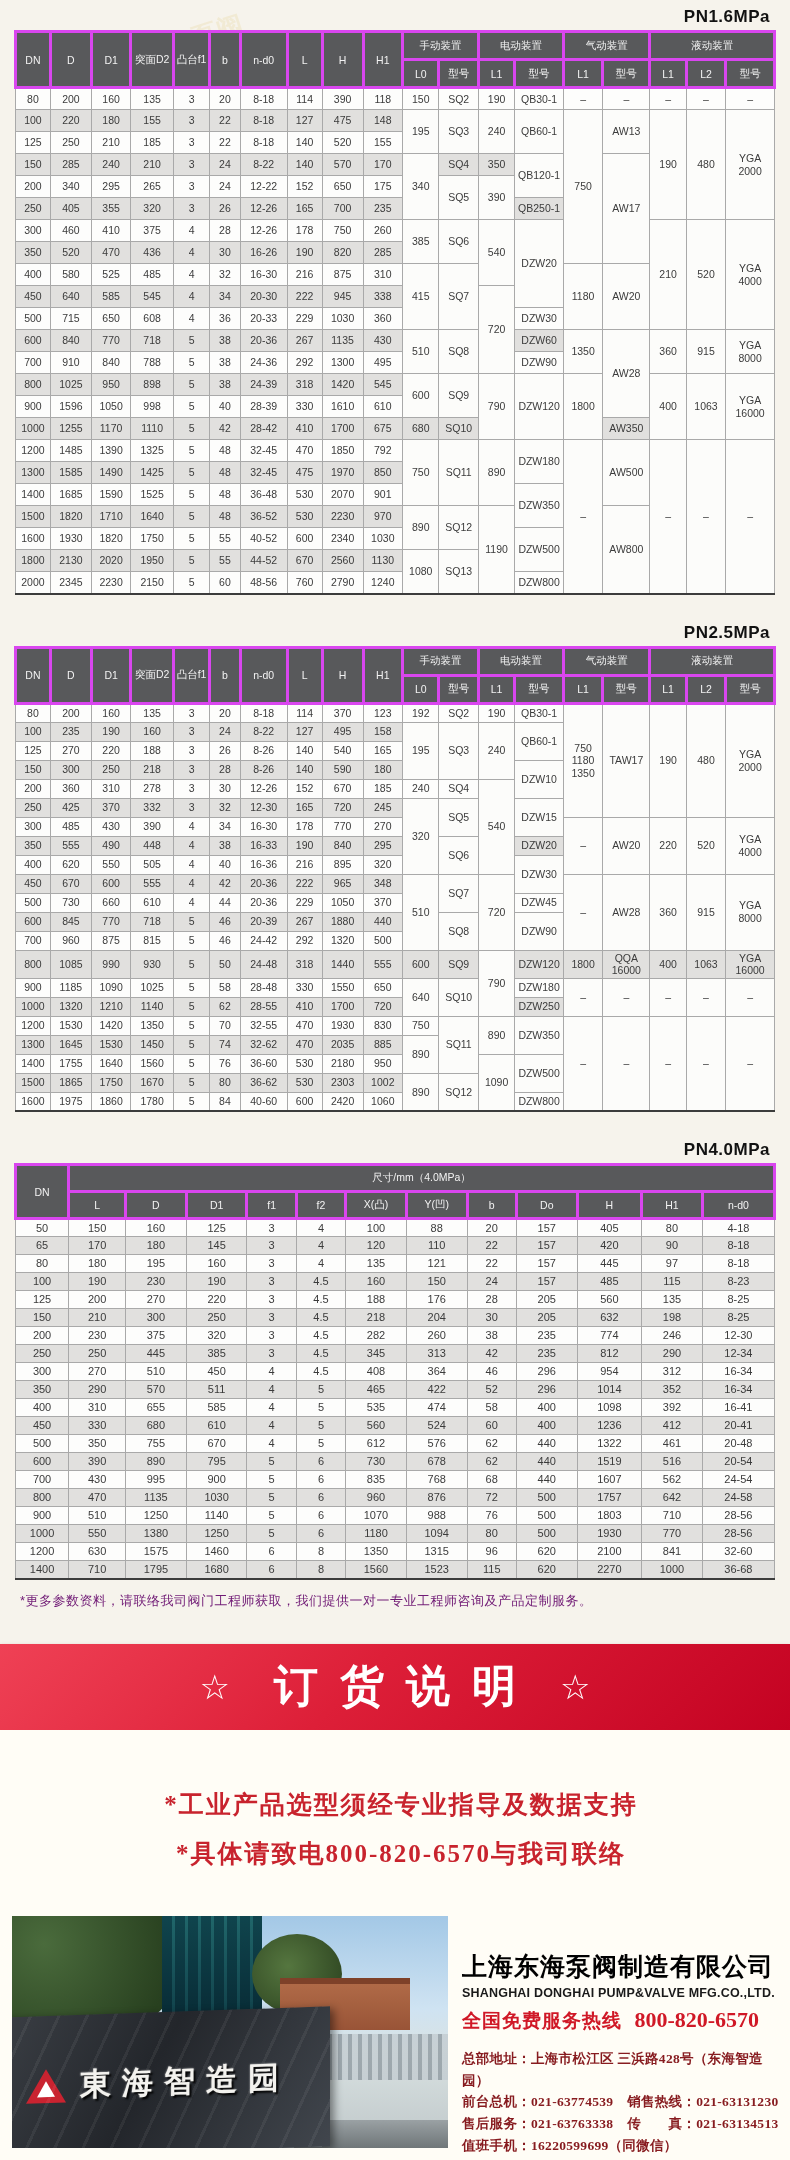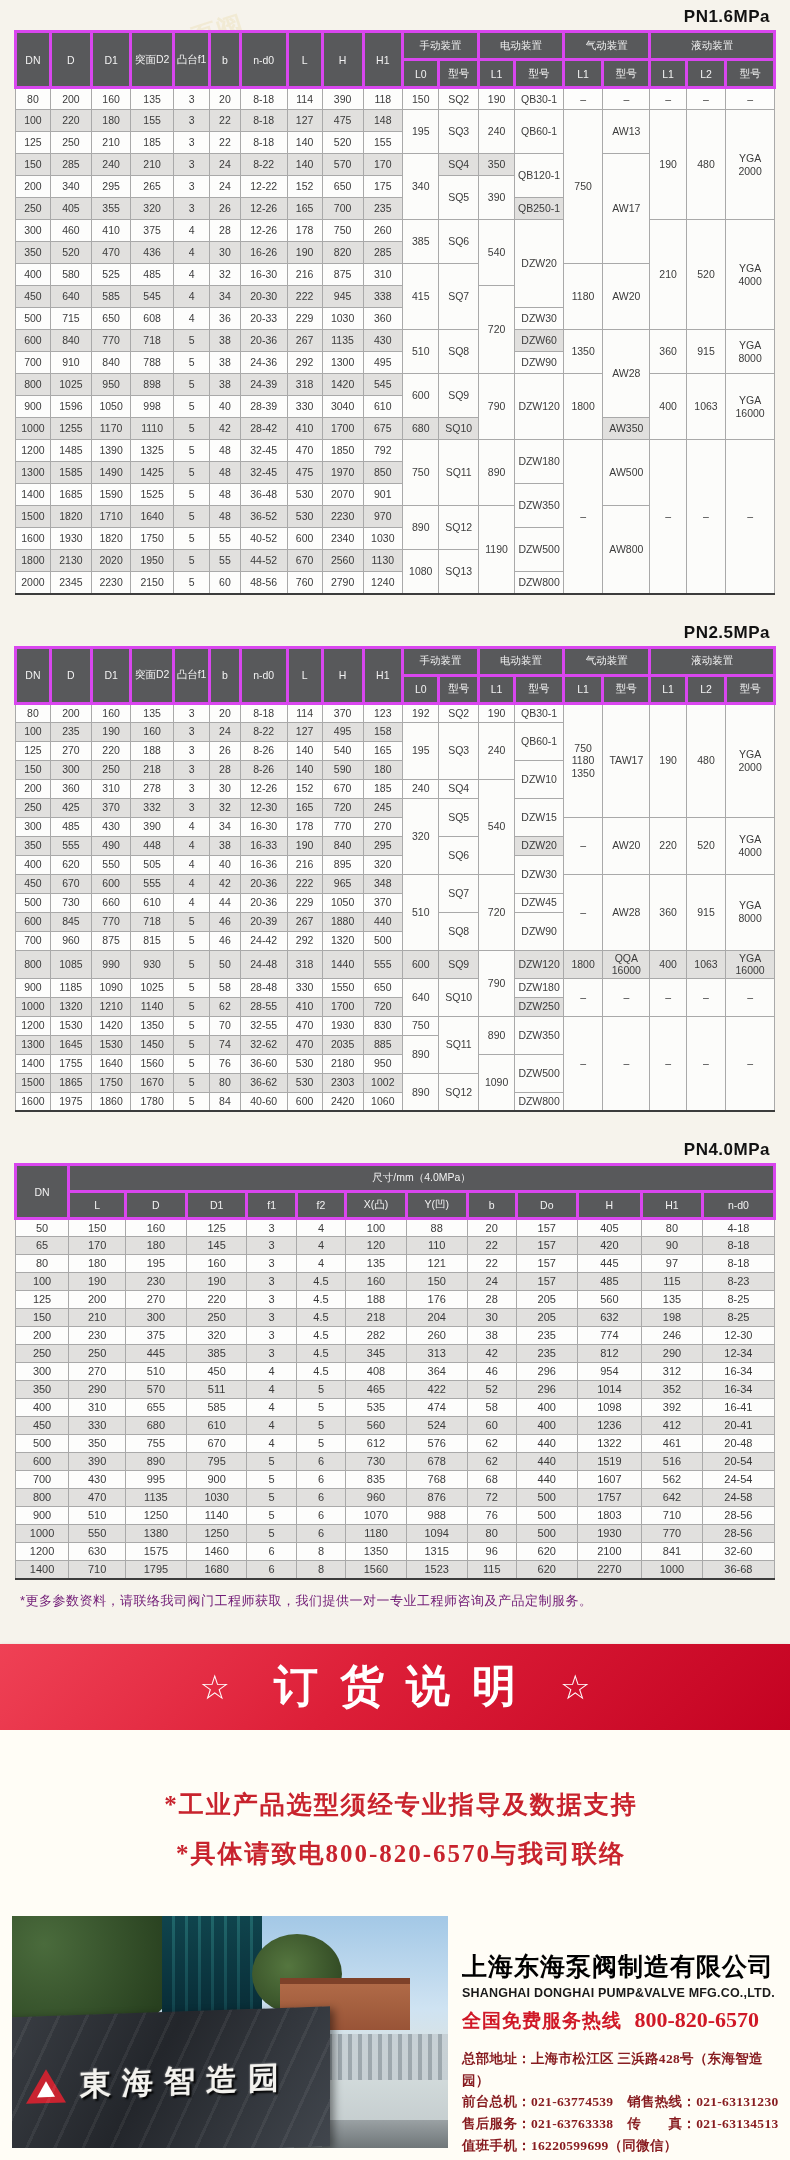--- a/index.html
+++ b/index.html
@@ -390,21 +390,21 @@
           </tr>
           <tr>
             <td>900</td>
             <td>1596</td>
             <td>1050</td>
             <td>998</td>
             <td>5</td>
             <td>40</td>
             <td>28-39</td>
             <td>330</td>
-            <td>3040</td>
+            <td>1610</td>
             <td>610</td>
           </tr>
           <tr>
             <td>1000</td>
             <td>1255</td>
             <td>1170</td>
             <td>1110</td>
             <td>5</td>
             <td>42</td>
             <td>28-42</td>

